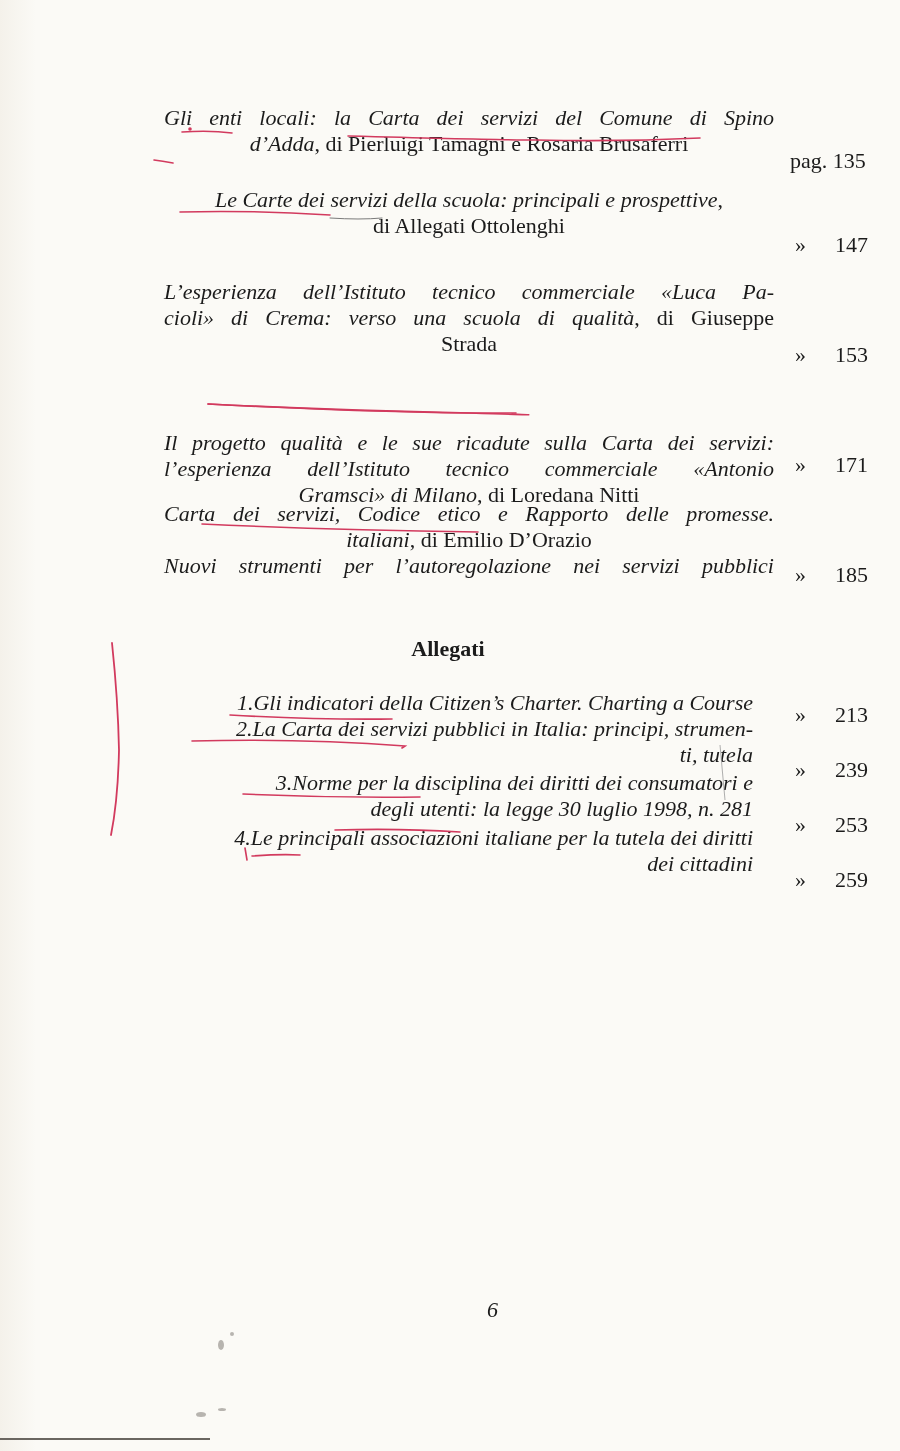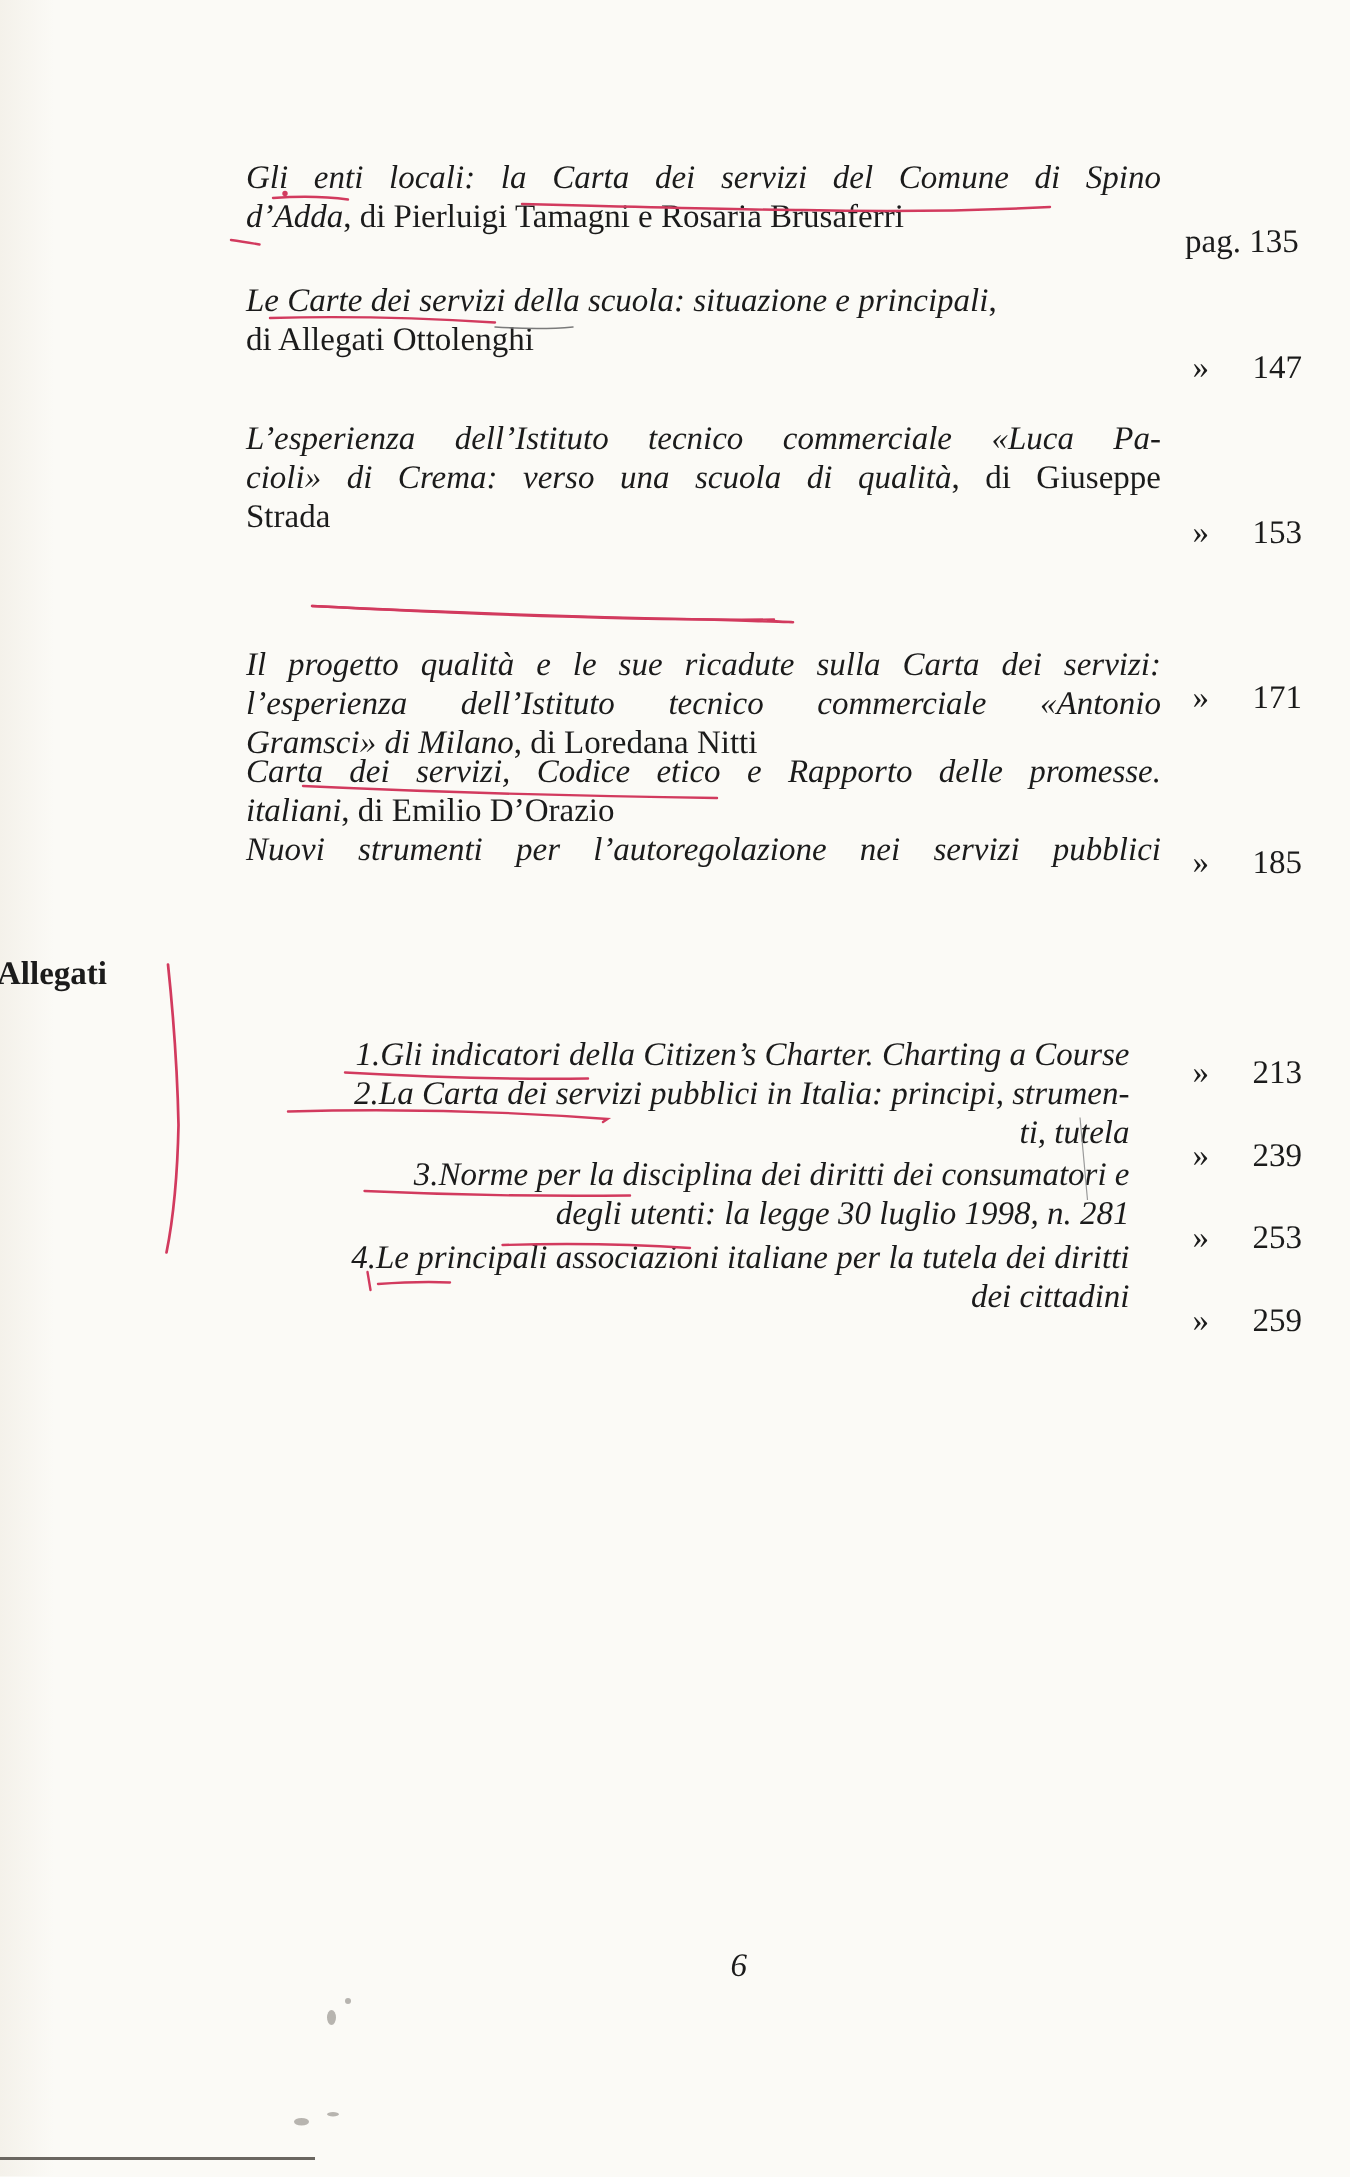--- a/index.html
+++ b/index.html
@@ -20,35 +20,35 @@
       position: absolute; left: 0; top: 1438px; width: 210px; height: 2px;
       background: #6a6660;
     }
     .entry {
       position: absolute;
       left: 164px;
       width: 610px;
       font-size: 22px;
       line-height: 26px;
     }
-    .entry .line { display: block; white-space: nowrap; }
+    .entry .line { display: block; white-space: nowrap; text-align: center; }
     .entry .line.just { text-align: justify; text-align-last: justify; white-space: normal; }
     .it { font-style: italic; }
     .pageref {
       position: absolute;
       font-size: 22px;
       white-space: nowrap;
     }
     .pageref .raquo { display: inline-block; width: 40px; text-align: left; }
     .pageref .num { display: inline-block; width: 44px; text-align: left; }
     .section-title {
       position: absolute;
       left: 0; width: 900px;
       top: 636px;
-      text-align: left;
+      text-align: center;
       font-weight: bold;
       font-size: 22px;
       padding-left: 0;
     }
     .section-title span { position: relative; left: -2px; }
     .allegato {
       position: absolute;
       left: 143px;
       width: 610px;
       font-size: 22px;
@@ -79,21 +79,21 @@
     <span class="it">d’Adda</span><span>, di Pierluigi Tamagni e Rosaria Brusaferri</span>
   </span>
 </div>
 <div class="pageref" style="left:790px; top:148px;">
   <span>pag.</span>
   <span>135</span>
 </div>
 
 <div class="entry" style="top:187px;">
   <span class="line">
-    <span class="it">Le Carte dei servizi della scuola: situazione e principali</span><span>,</span>
+    <span class="it">Le Carte dei servizi della scuola: principali e prospettive</span><span>,</span>
   </span>
   <span class="line">
     <span>di Allegati Ottolenghi</span>
   </span>
 </div>
 <div class="pageref" style="left:795px; top:232px;">
   <span class="raquo">»</span><span class="num">147</span>
 </div>
 
 <div class="entry" style="top:279px;">

